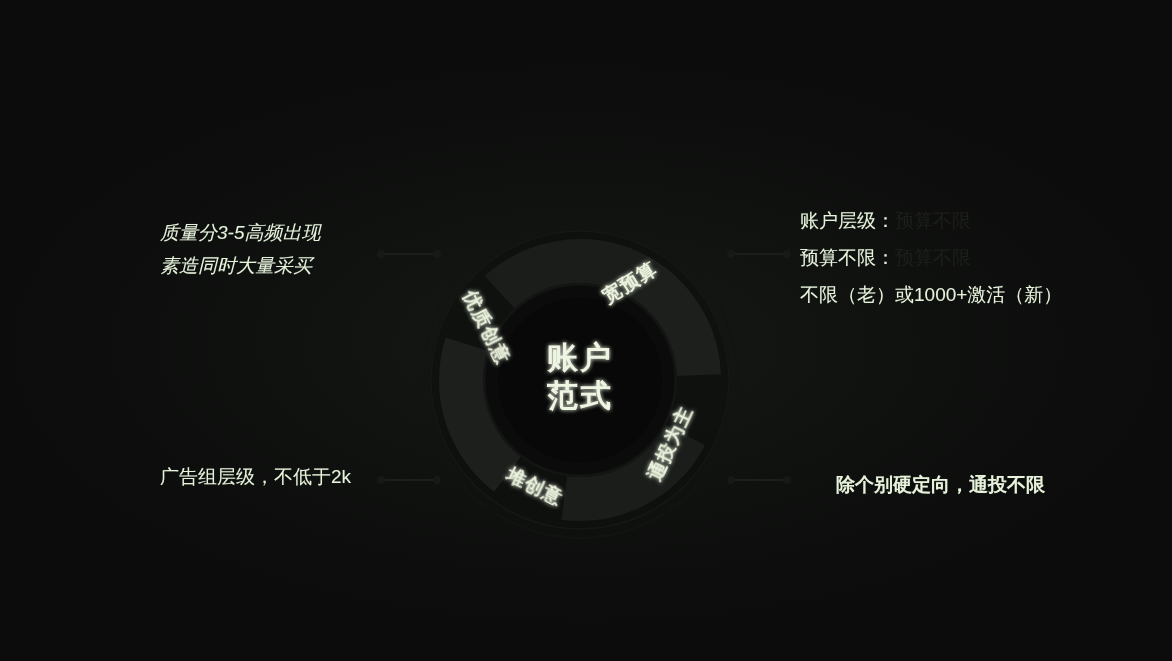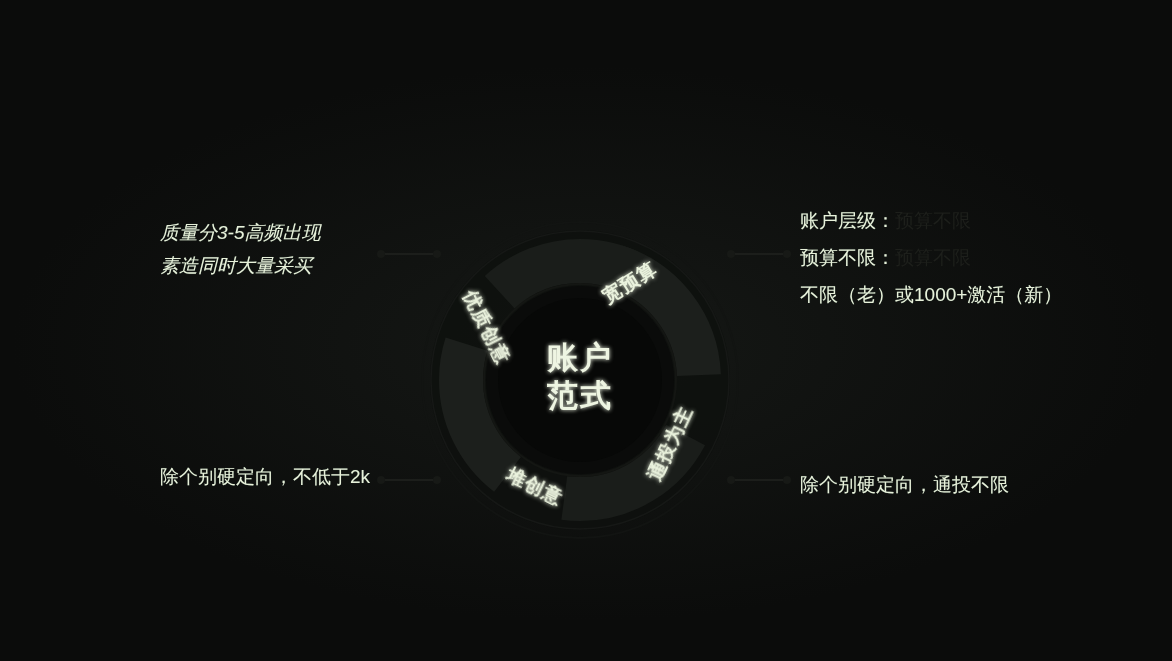--- a/index.html
+++ b/index.html
@@ -67,21 +67,21 @@
   .note .line { display: block; }
   .note.right { text-align: left; }
   .dim {
     color: #1d1f1b;
     text-shadow: none;
   }
 
   #note-tl { left: 160px; top: 216px; font-style: italic; }
   #note-bl { left: 160px; top: 460px; }
   #note-tr { left: 800px; top: 202px; line-height: 37px; }
-  #note-br { left: 800px; top: 468px; }
+  #note-br { left: 836px; top: 468px; font-weight: bold; }
 
   
   .connector {
     position: absolute;
     height: 2px;
     background: #1c1e1b;
     z-index: 4;
   }
   .connector .dot {
     position: absolute;
@@ -148,21 +148,21 @@
     <span class="dot start"></span>
     <span class="dot end"></span>
   </div>
 
   <div class="note" id="note-tl">
     <span class="line">质量分3-5高频出现</span>
     <span class="line">素造同时大量采买</span>
   </div>
 
   <div class="note" id="note-bl">
-    <span class="line">除个别硬定向，不低于2k</span>
+    <span class="line">广告组层级，不低于2k</span>
   </div>
 
   <div class="note right" id="note-tr">
     <span class="line"><span>账户层级：</span><span class="dim">预算不限</span></span>
     <span class="line"><span>预算不限：</span><span class="dim">预算不限</span></span>
     <span class="line">不限（老）或1000+激活（新）</span>
   </div>
 
   <div class="note right" id="note-br">
     <span class="line">除个别硬定向，通投不限</span>

